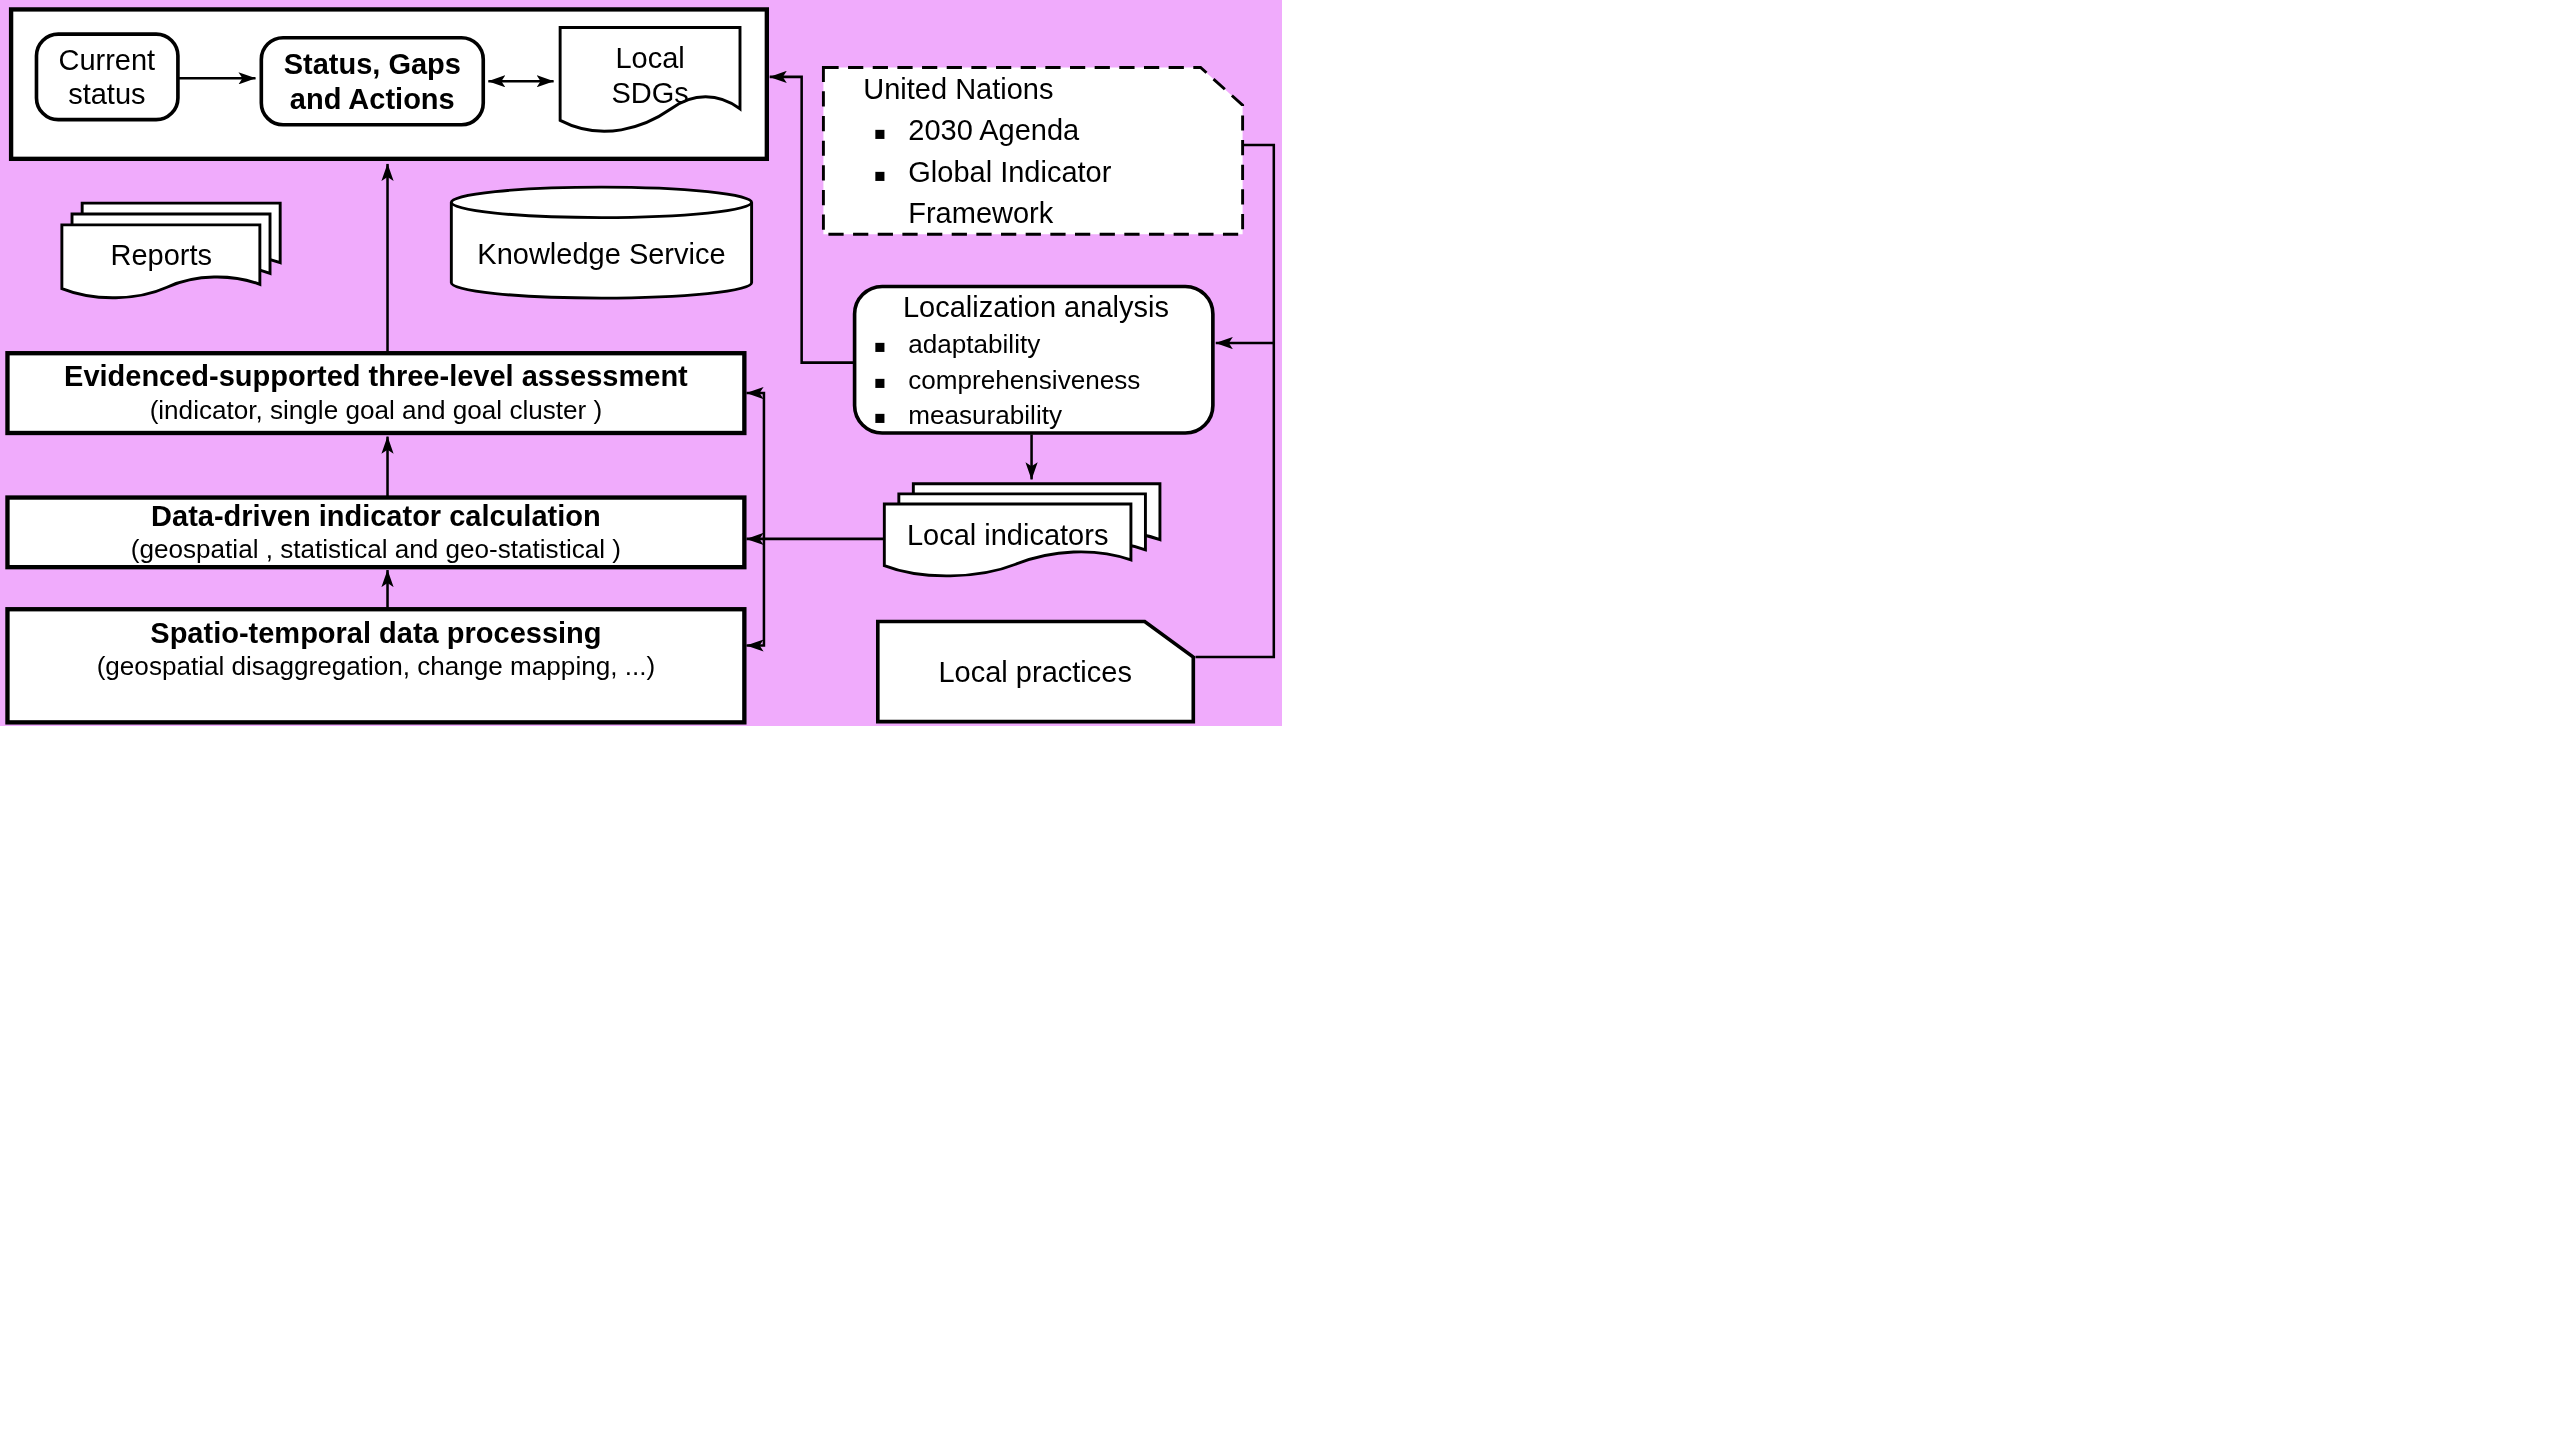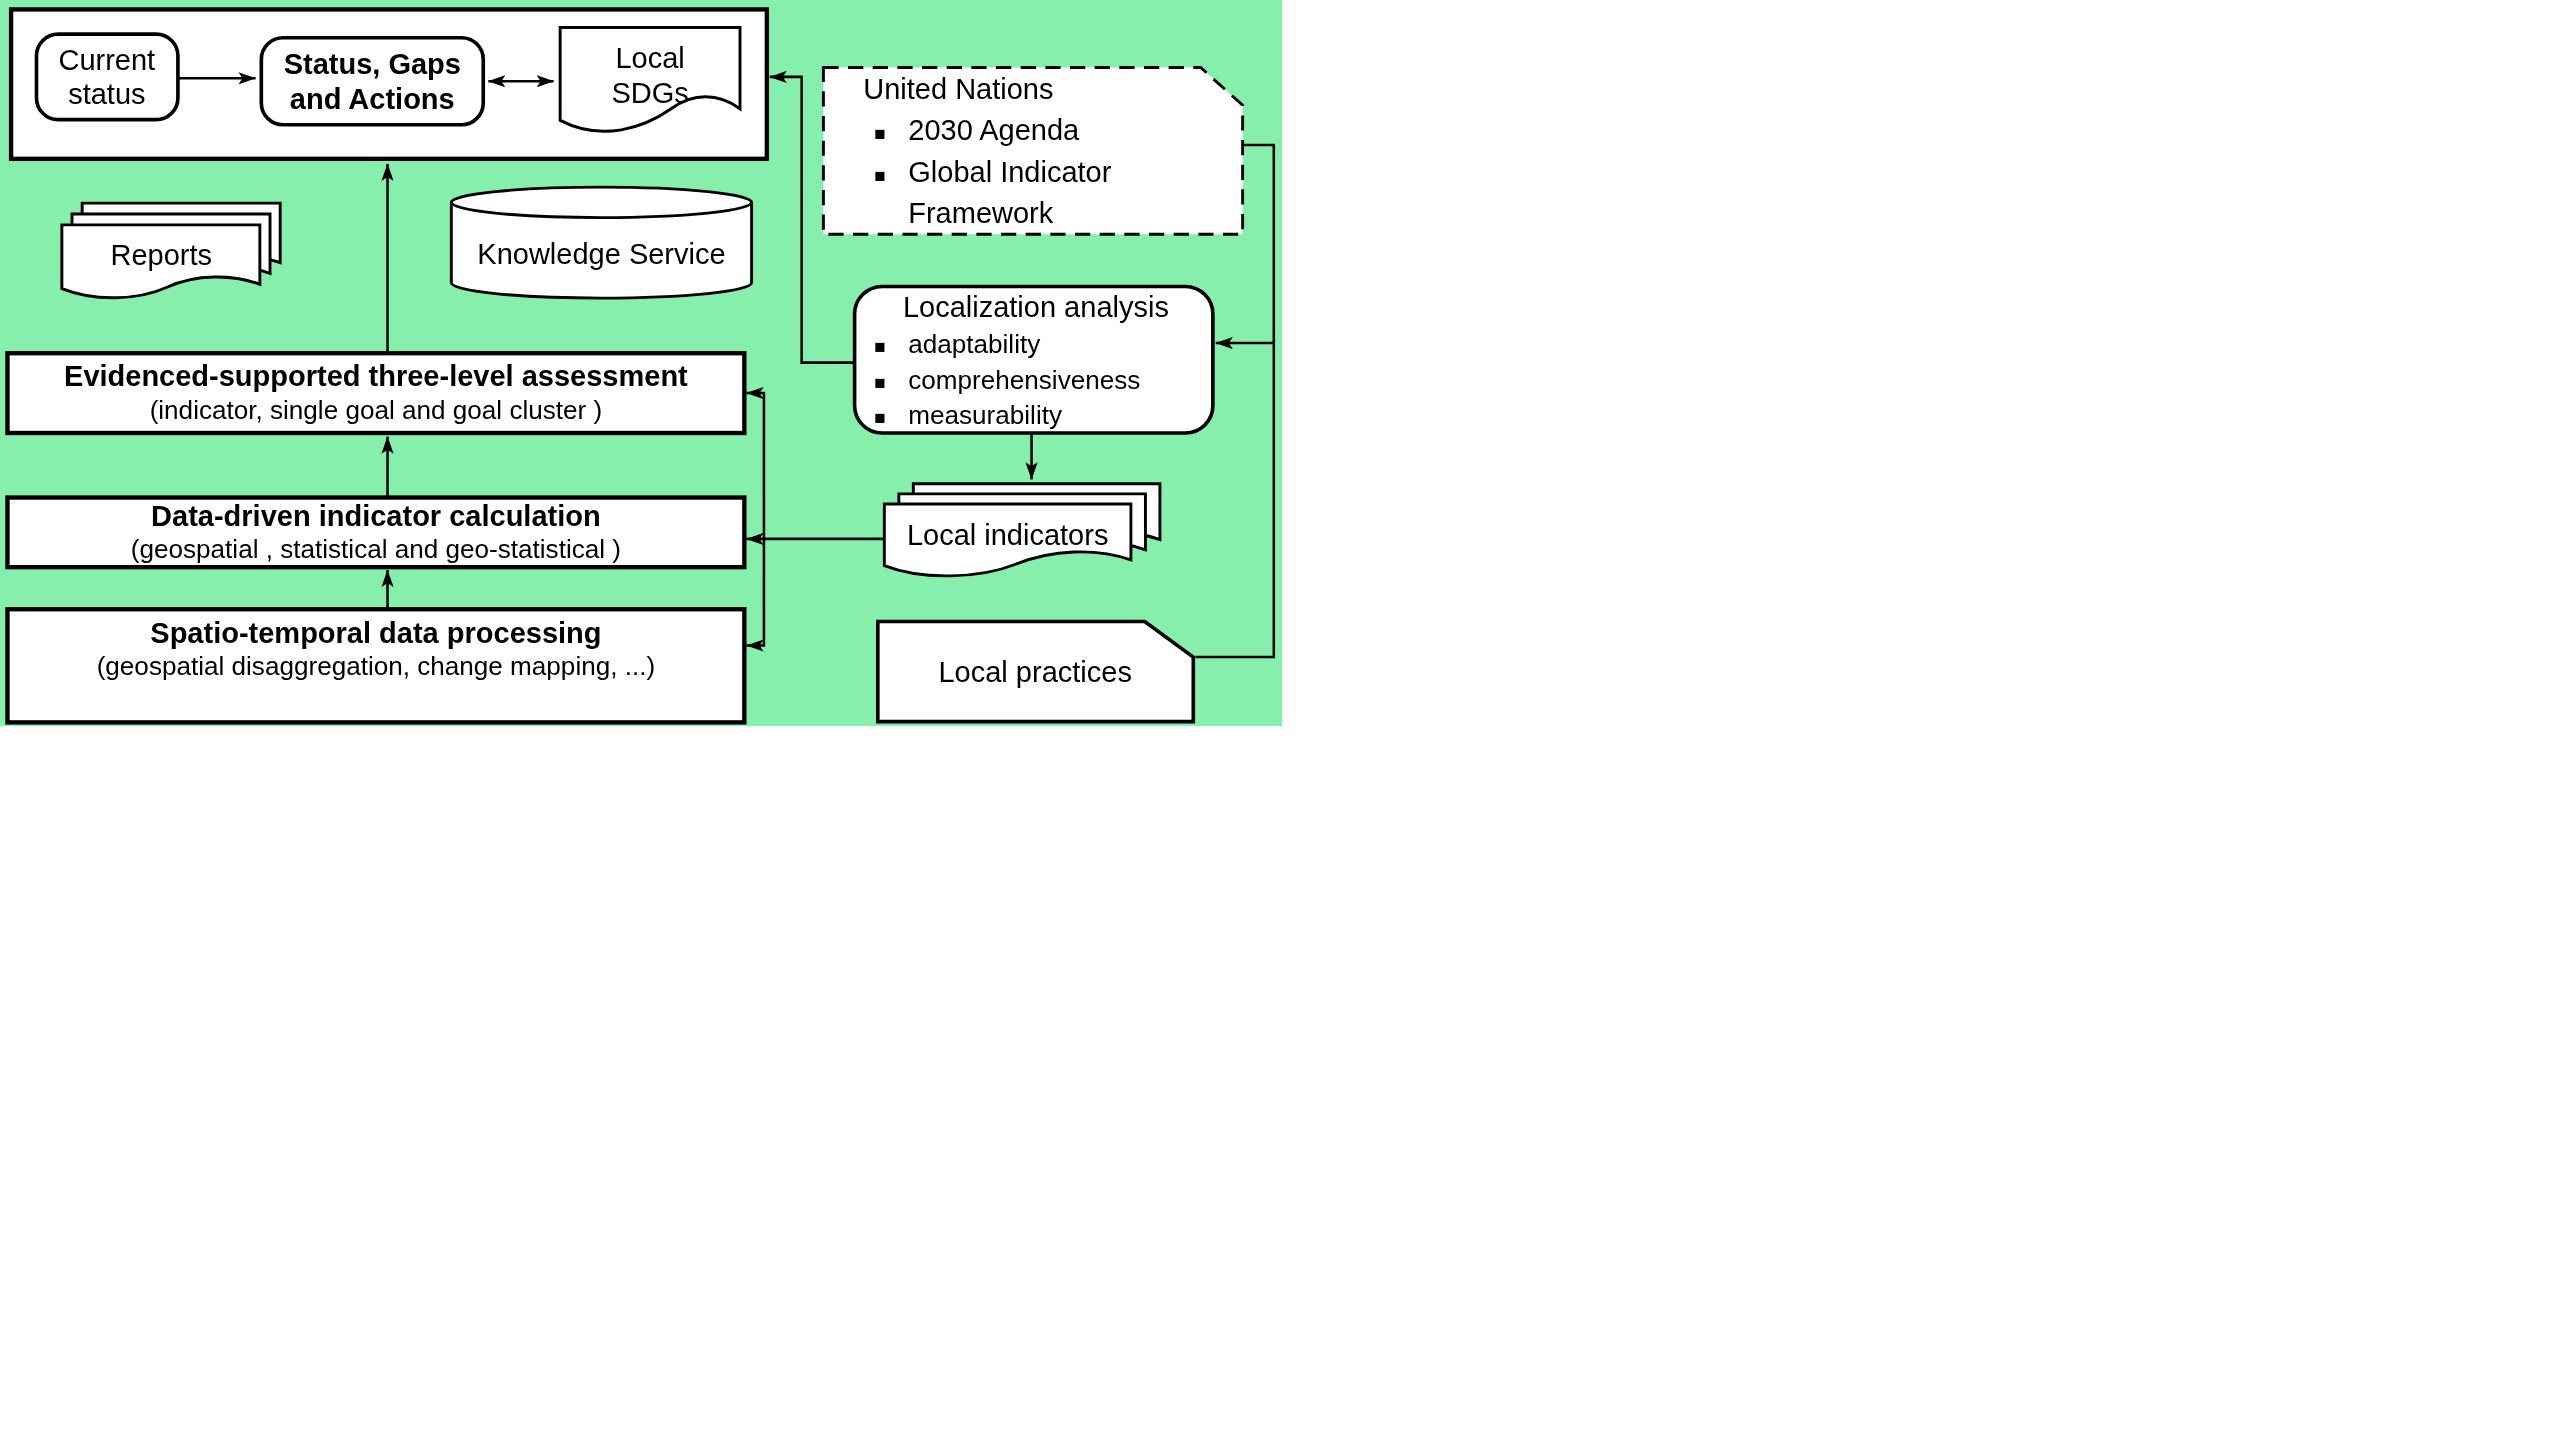--- a/index.html
+++ b/index.html
@@ -1,16 +1,16 @@
 <!DOCTYPE html>
 <html style="font-size:11.6px"><head>
 <meta charset="utf-8">
 <style>
   html,body{margin:0;padding:0;background:#ffffff;}
-  .page{width:1282px;height:726px;background:#86efac;position:relative;overflow:hidden;}
+  .page{width:1282px;height:726px;background:#f0abfc;position:relative;overflow:hidden;}
   svg{display:block;}
   svg text{font-family:"Liberation Sans","DejaVu Sans",sans-serif;fill:#000;font-size:40px;}
   .t-c{text-anchor:middle;}
   .t-b{font-weight:bold;}
   .t-s{font-size:36px;}
   .t-bullet{font-size:26px;}
   .shape{fill:#ffffff;stroke:#000000;}
   .conn{fill:none;stroke:#000000;stroke-width:3.5;}
   .dash{stroke-dasharray:21 13;}
 </style>

